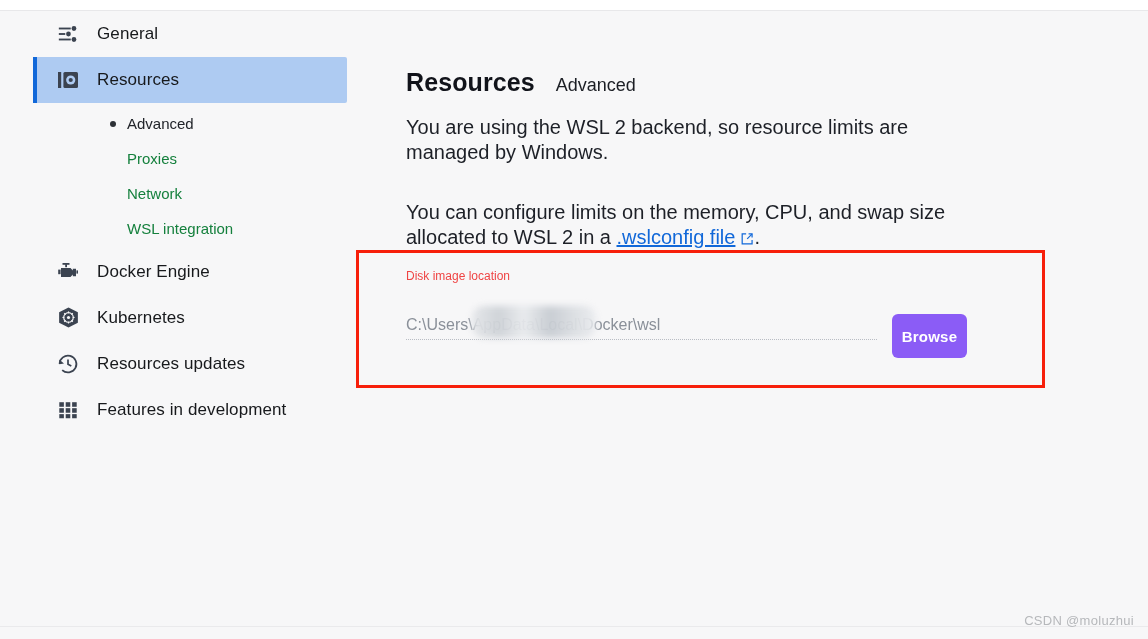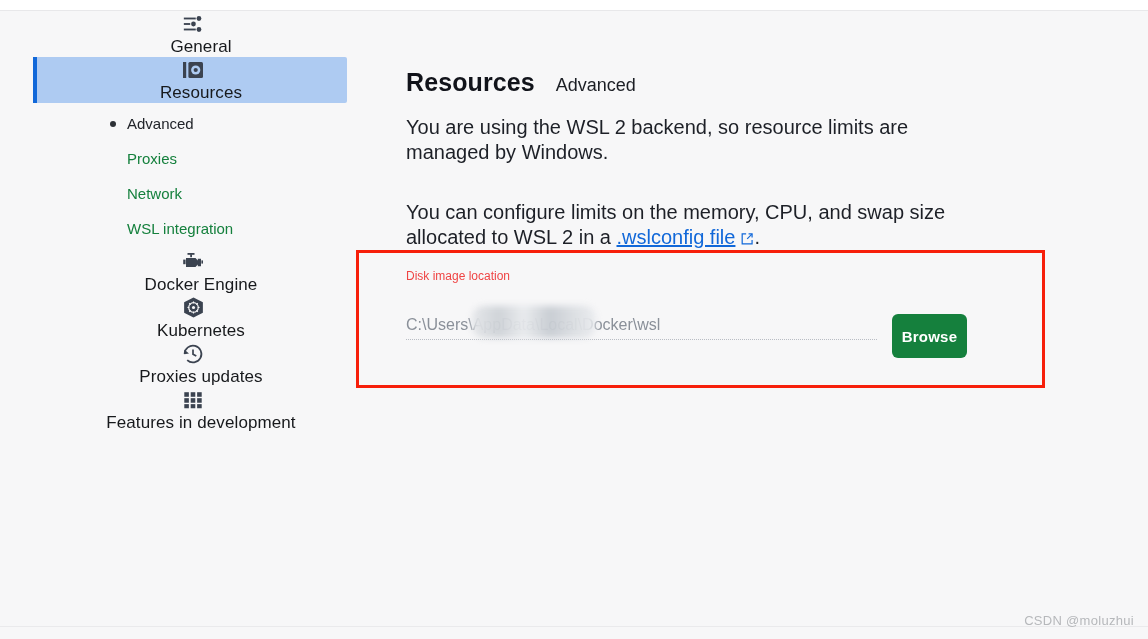--- a/index.html
+++ b/index.html
@@ -48,21 +48,20 @@
     position: relative;
     display: flex;
     align-items: center;
     height: 46px;
     margin-left: 33px;
     margin-right: 23px;
     padding-left: 22px;
     box-sizing: border-box;
     border-radius: 2px;
     cursor: pointer;
-    flex-direction: column;
   }
   .nav-item.selected {
     background: #aecbf2;
   }
   .nav-item.selected::before {
     content: "";
     position: absolute;
     left: 0; top: 0;
     width: 4px; height: 100%;
     background: #1168d9;
@@ -204,21 +203,21 @@
         rgba(219,222,226,0.95) 83%,
         rgba(233,235,238,0.95) 100%);
     filter: blur(3px);
   }
   .browse-btn {
     position: absolute;
     left: 892px;
     top: 314px;
     width: 75px;
     height: 44px;
-    background: #15803d;
+    background: #8b5cf6;
     border: none;
     border-radius: 6px;
     color: #ffffff;
     font-size: 15px;
     font-weight: bold;
     font-family: "Liberation Sans", sans-serif;
     cursor: pointer;
     letter-spacing: 0.2px;
   }
 
@@ -316,21 +315,21 @@
     </div>
 
     <div class="nav-item">
       <span class="nav-icon">
         <svg width="24" height="24" viewBox="0 0 24 24" fill="none" stroke="#3b4350" stroke-width="1.7">
           <path d="M3.6 12a8.4 8.4 0 1 1 2.6 6.1"></path>
           <polyline points="3.2,7.6 3.4,12.2 8,11.6" fill="#3b4350" stroke="none"></polyline>
           <polyline points="12,7.4 12,12.2 15.3,14"></polyline>
         </svg>
       </span>
-      <span class="nav-label">Proxies updates</span>
+      <span class="nav-label">Resources updates</span>
     </div>
 
 
     <div class="nav-item">
       <span class="nav-icon">
         <svg width="22" height="22" viewBox="0 0 24 24" fill="#3b4350">
           <rect x="2.5" y="3.5" width="5" height="5"></rect>
           <rect x="9.5" y="3.5" width="5" height="5"></rect>
           <rect x="16.5" y="3.5" width="5" height="5"></rect>
           <rect x="2.5" y="10" width="5" height="5"></rect>

